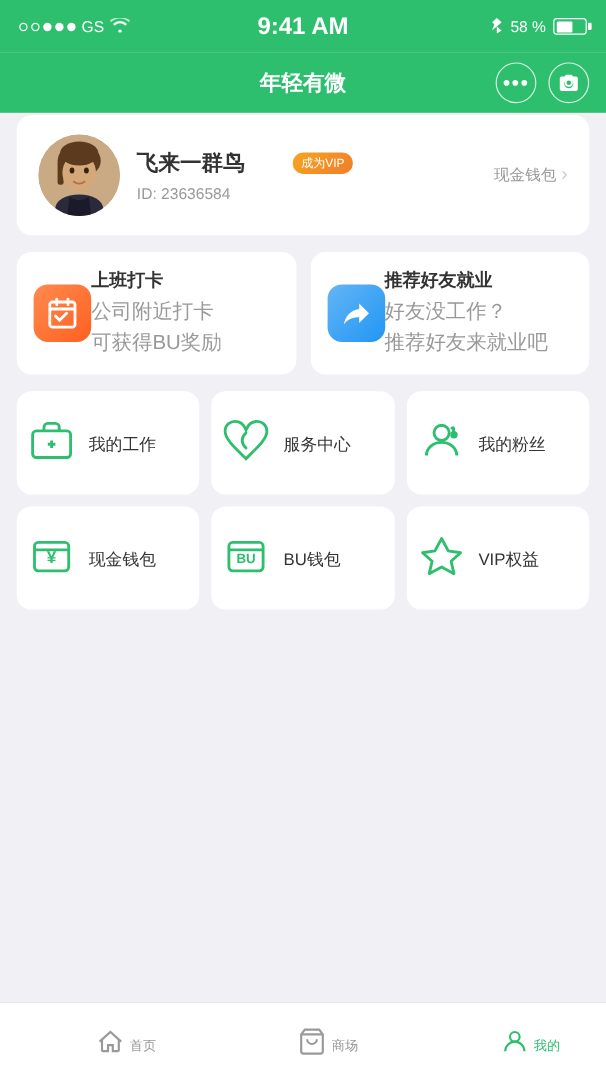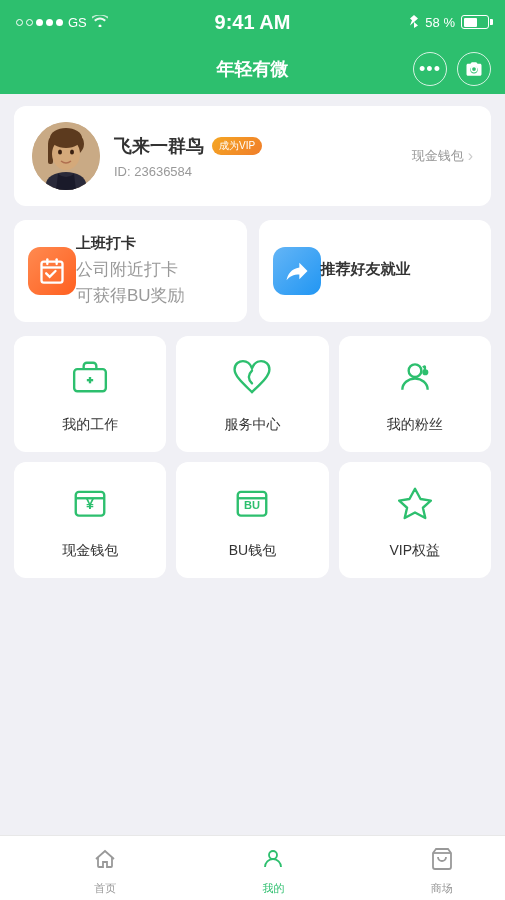--- a/index.html
+++ b/index.html
@@ -61,21 +61,21 @@
       display: flex; align-items: center; justify-content: center;
       color: white; font-size: 14px; cursor: pointer;
     }
     .dots-btn { font-size: 18px; letter-spacing: 1px; }
 
     
     .main-content {
       background: #f0f0f5;
       height: calc(900px - 44px - 50px - 65px);
       overflow-y: auto;
-      padding: 12px 14px 0;
+      padding: 2px 14px 0;
     }
 
     
     .profile-card {
       background: white;
       border-radius: 12px;
       padding: 16px 18px;
       display: flex;
       align-items: center;
       margin-bottom: 14px;
@@ -84,21 +84,21 @@
       width: 68px; height: 68px; border-radius: 50%;
       overflow: hidden; margin-right: 14px; flex-shrink: 0;
       background: #c9b090;
     }
     .profile-info { flex: 1; }
     .profile-name-row { display: flex; align-items: center; gap: 8px; margin-bottom: 6px; }
     .profile-name { font-size: 18px; font-weight: 600; color: #333; }
     .vip-badge {
       background: linear-gradient(135deg, #f5a623, #f07d2a);
       color: white; font-size: 10px; padding: 2px 7px;
-      border-radius: 10px; font-weight: 500;
+      border-radius: 10px; font-weight: 500; margin-left: 32px;
     }
     .profile-id { color: #999; font-size: 13px; }
     .profile-right {
       display: flex; align-items: center; color: #999; font-size: 13px;
       gap: 4px; cursor: pointer;
     }
     .chevron { color: #ccc; font-size: 16px; }
 
     
     .action-cards {
@@ -121,36 +121,36 @@
     .action-sub { font-size: 17px; color: #999; line-height: 1.5; }
 
     
     .grid-menu {
       display: grid; grid-template-columns: 1fr 1fr 1fr;
       gap: 10px; margin-bottom: 14px;
     }
     .grid-item {
       background: white; border-radius: 12px;
       padding: 22px 10px 18px;
-      display: flex; flex-direction: column;
+      display: flex; flex-direction: row;
       align-items: center; gap: 12px; cursor: pointer;
     }
     .grid-icon { font-size: 32px; color: #2dbf6e; }
     .grid-label { font-size: 14px; color: #333; }
 
     
     .bottom-nav {
       position: absolute; bottom: 0; left: 0; right: 0;
       height: 65px; background: white;
       border-top: 1px solid #e8e8e8;
       display: flex; align-items: center;
     }
     .nav-item {
-      flex: 1; display: flex; flex-direction: column;
-      align-items: center; justify-content: space-between;
+      flex: 1; display: flex; 
+      align-items: center; justify-content: center;
       gap: 4px; cursor: pointer; padding-top: 6px; margin-left: 42px;
     }
     .nav-icon { font-size: 22px; color: #999; }
     .nav-icon.active { color: #2dbf6e; }
     .nav-label { font-size: 11px; color: #999; }
     .nav-label.active { color: #2dbf6e; }
   </style>
 </head>
 <body>
 
@@ -258,20 +258,24 @@
       </div>
     </div>
     <div class="action-card">
       <div class="action-icon-wrap blue-bg">
         <svg width="28" height="28" viewBox="0 0 24 24" fill="white">
           <path d="M14 9V5l7 7-7 7v-4.1c-5 0-8.5 1.6-11 5.1 1-5 4-10 11-11z"></path>
         </svg>
       </div>
       <div class="action-text-block">
         <div class="action-title">推荐好友就业</div>
+        <div class="action-sub">
+          <span>好友没工作？</span><br>
+          <span>推荐好友来就业吧</span>
+        </div>
       </div>
     </div>
   </div>
 
   <div class="grid-menu">
 
     <div class="grid-item">
       <div class="grid-icon">
         <svg width="38" height="38" viewBox="0 0 24 24" fill="none" stroke="#2dbf6e" stroke-width="1.5">
           <rect x="2" y="7" width="20" height="14" rx="2"></rect>
@@ -343,31 +347,31 @@
   <div class="nav-item">
     <div class="nav-icon">
       <svg width="24" height="24" viewBox="0 0 24 24" fill="none" stroke="#999" stroke-width="1.8">
         <path d="M3 12L12 4l9 8"></path>
         <path d="M5 10v9a1 1 0 0 0 1 1h4v-5h4v5h4a1 1 0 0 0 1-1v-9"></path>
       </svg>
     </div>
     <span class="nav-label">首页</span>
   </div>
   <div class="nav-item">
-    <div class="nav-icon active">
-      <svg width="24" height="24" viewBox="0 0 24 24" fill="none" stroke="#2dbf6e" stroke-width="1.8">
-        <circle cx="12" cy="8" r="4"></circle>
-        <path d="M4 20c0-4.4 3.6-8 8-8s8 3.6 8 8"></path>
-      </svg>
-    </div>
-    <span class="nav-label active">我的</span>
-  </div>
-  <div class="nav-item">
     <div class="nav-icon">
       <svg width="24" height="24" viewBox="0 0 24 24" fill="none" stroke="#999" stroke-width="1.8">
         <path d="M6 2L3 6v14a2 2 0 0 0 2 2h14a2 2 0 0 0 2-2V6l-3-4z"></path>
         <line x1="3" y1="6" x2="21" y2="6"></line>
         <path d="M16 10a4 4 0 0 1-8 0"></path>
       </svg>
     </div>
     <span class="nav-label">商场</span>
   </div>
+  <div class="nav-item">
+    <div class="nav-icon active">
+      <svg width="24" height="24" viewBox="0 0 24 24" fill="none" stroke="#2dbf6e" stroke-width="1.8">
+        <circle cx="12" cy="8" r="4"></circle>
+        <path d="M4 20c0-4.4 3.6-8 8-8s8 3.6 8 8"></path>
+      </svg>
+    </div>
+    <span class="nav-label active">我的</span>
+  </div>
 </div>
 
 </body></html>

